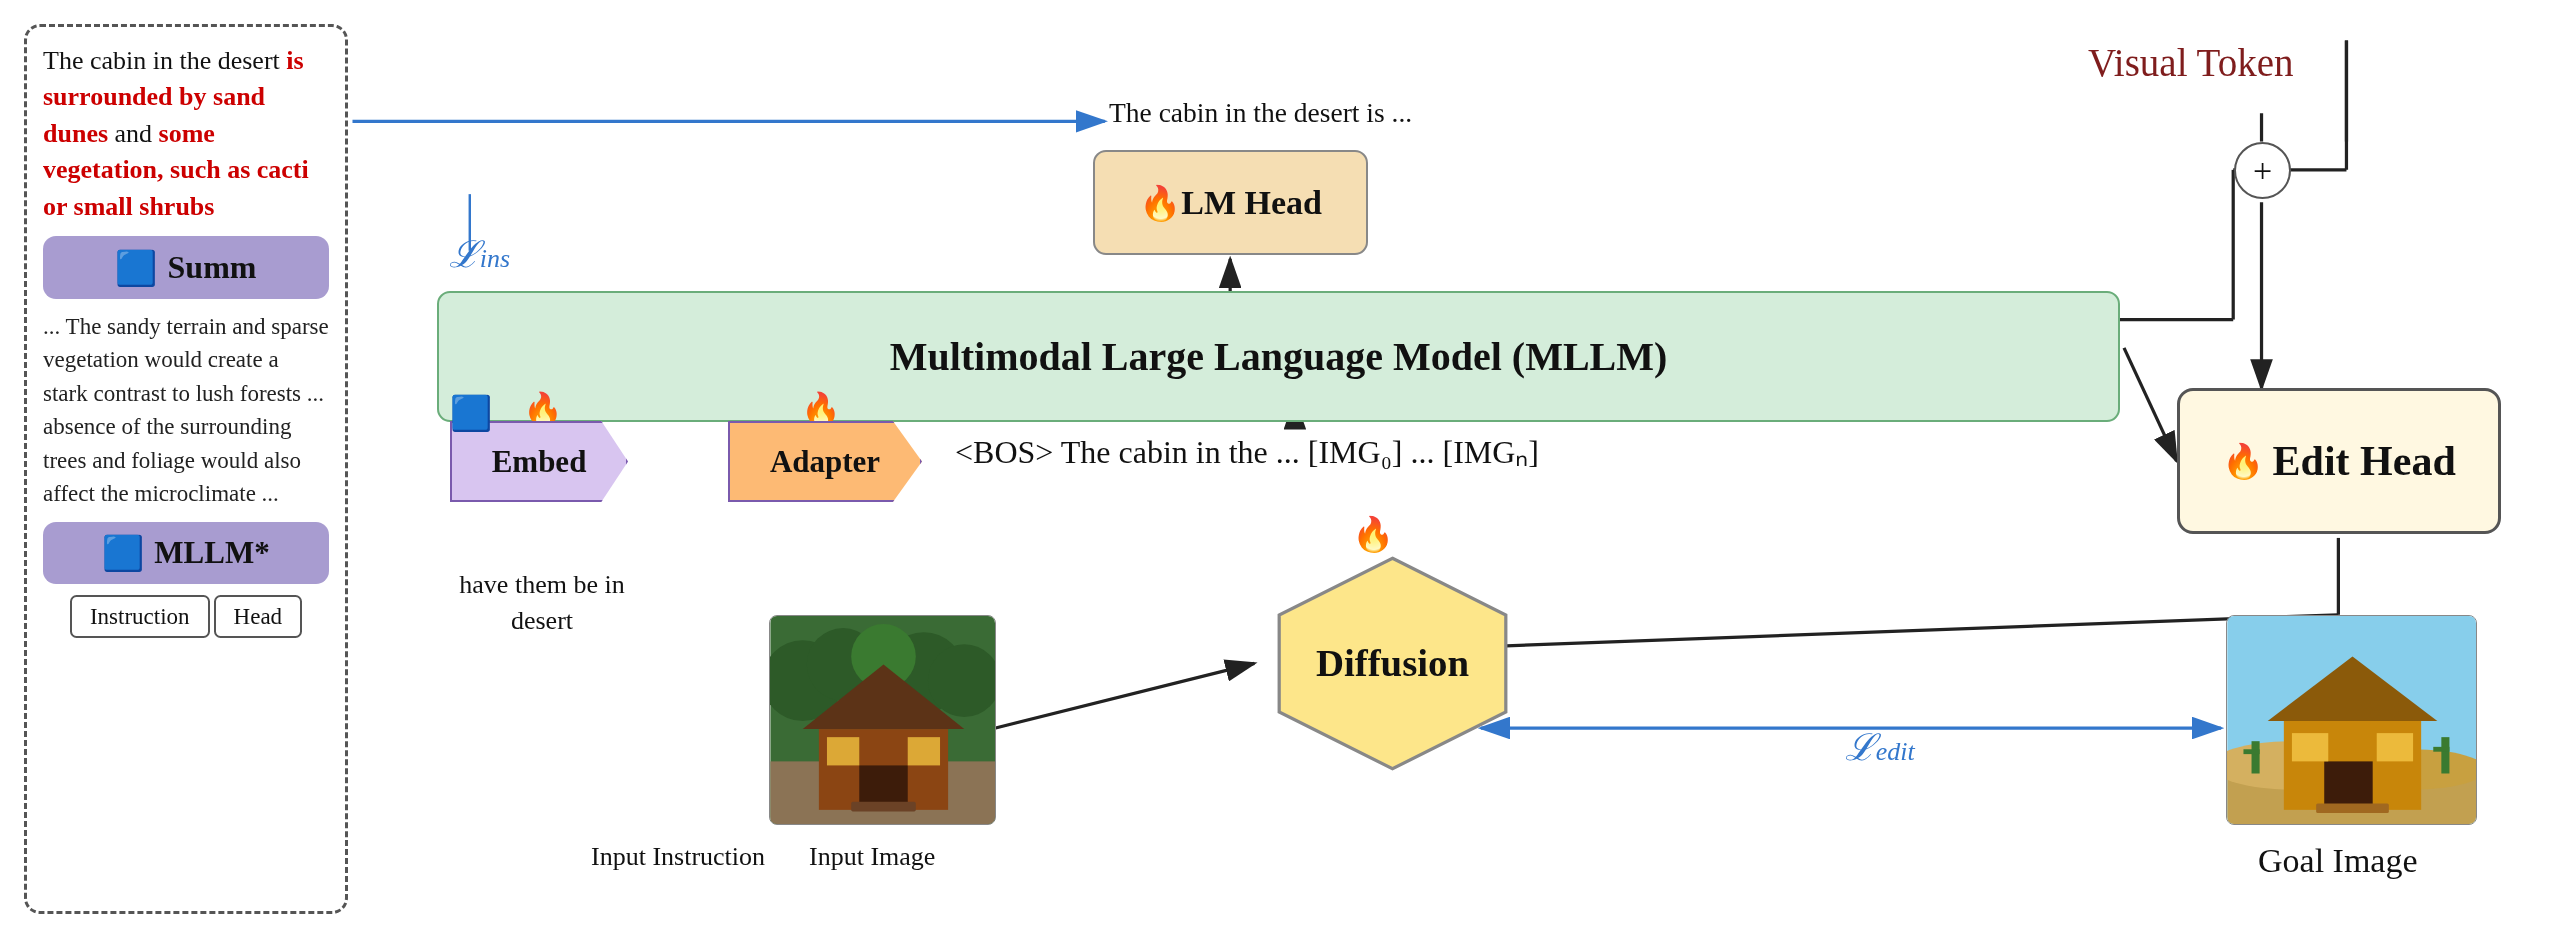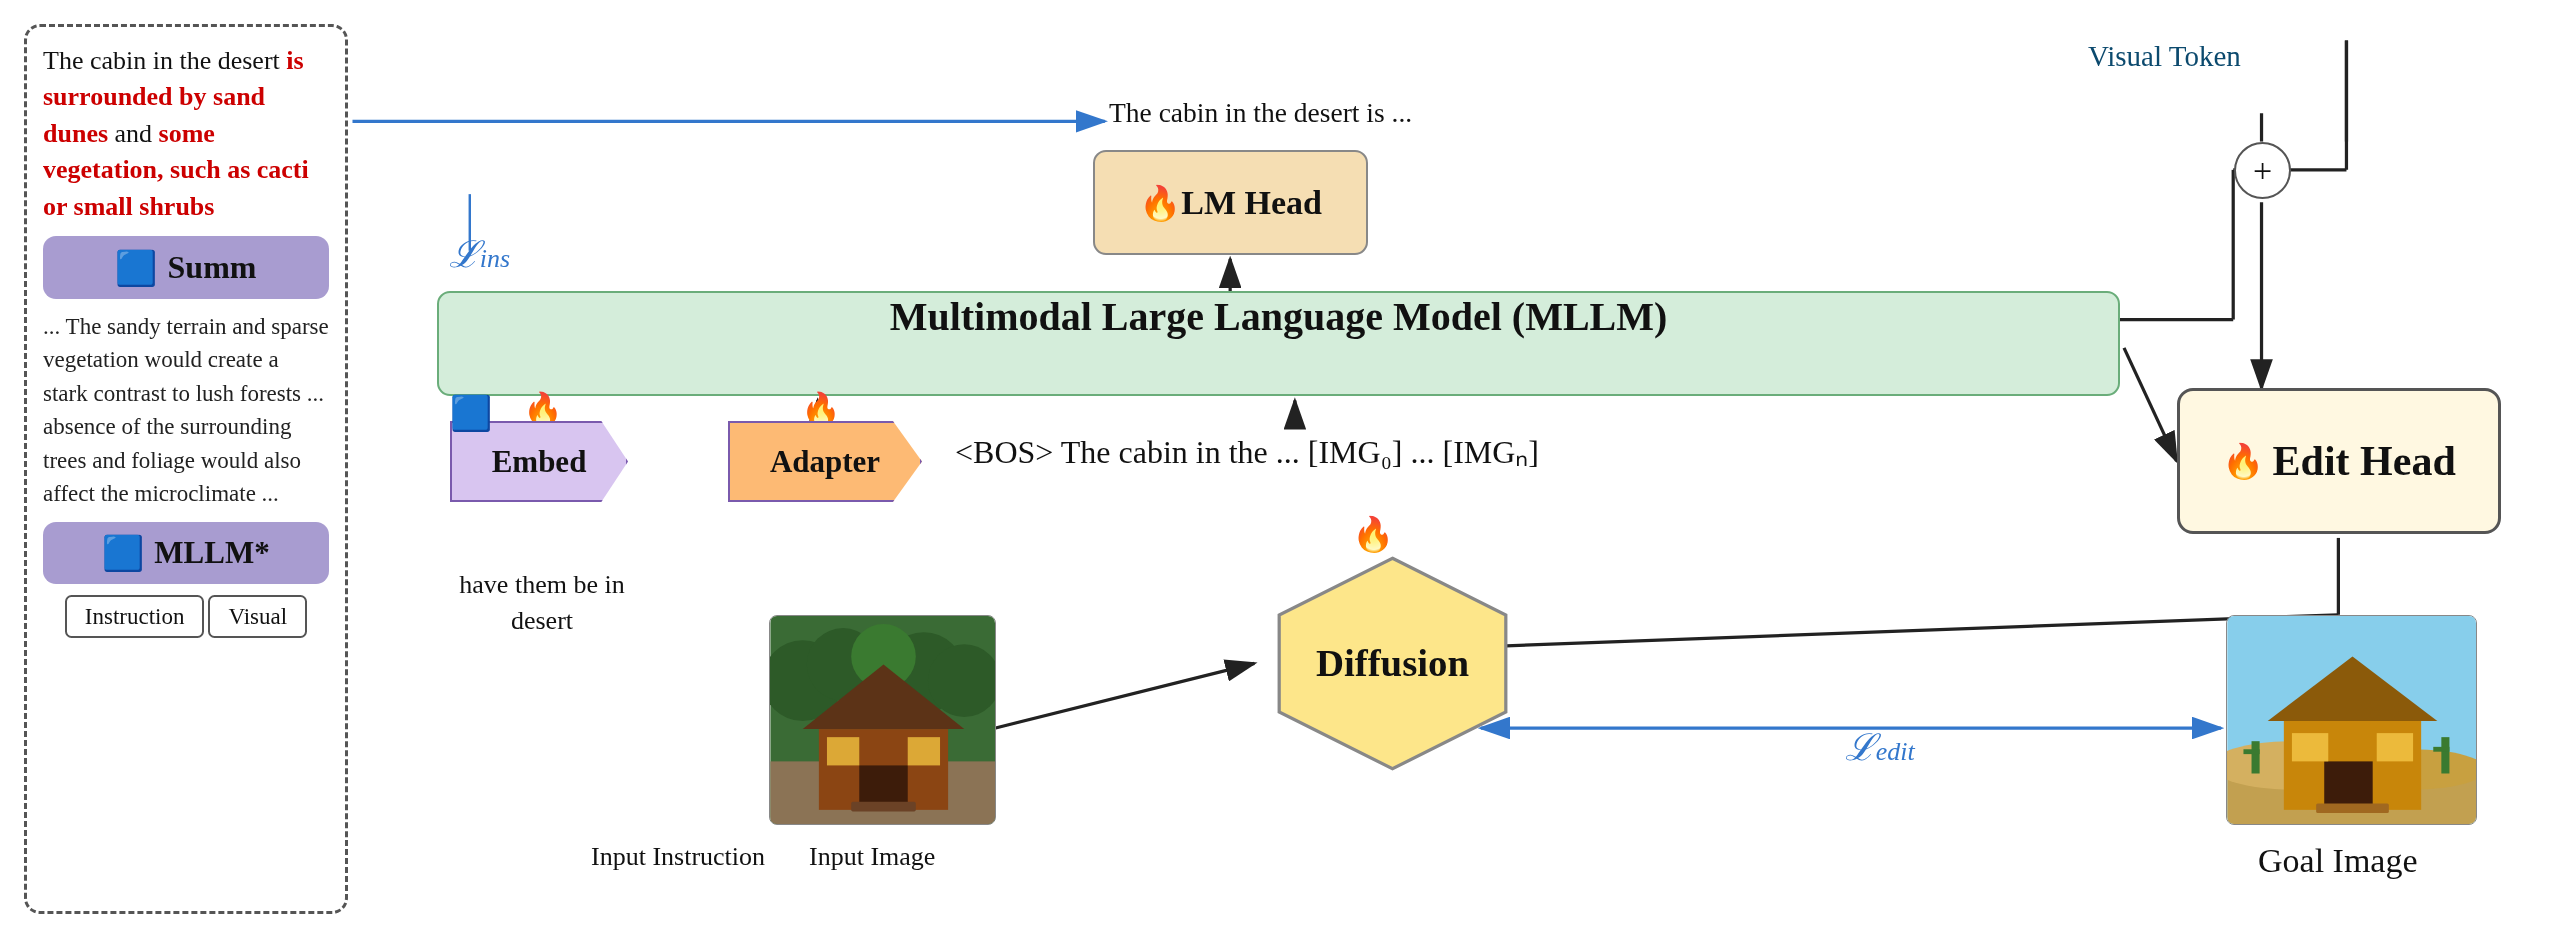--- a/index.html
+++ b/index.html
@@ -135,37 +135,37 @@
       font-size: 34px;
       font-weight: bold;
       color: #111;
     }
 
     
     .visual-token-label {
       position: absolute;
       top: 40px;
       left: 2088px;
-      font-size: 29px;
-      color: #0c4a6e;
+      font-size: 39px;
+      color: #7f1d1d;
       text-align: center;
     }
 
     
     .mllm-main-box {
       position: absolute;
       top: 291px;
       left: 437px;
       width: 1683px;
-      height: 105px;
+      height: 131px;
       background: #d4edda;
       border: 2.4px solid #6aad7a;
       border-radius: 13px;
       display: flex;
-      align-items: flex-start;
+      align-items: center;
       justify-content: center;
       font-size: 40px;
       font-weight: bold;
       color: #111;
     }
 
     
     .have-them-text {
       position: absolute;
       top: 567px;
@@ -368,21 +368,21 @@
     </div>
 
     <div class="desc-text">... The sandy terrain and sparse vegetation would create a stark contrast to lush forests ... absence of the surrounding trees and foliage would also affect the microclimate ...</div>
 
     <div class="mllm-block">
       <span class="cube-icon">🟦</span>
       <span>MLLM*</span>
     </div>
     <div class="mllm-inputs">
       <div class="mllm-input-box">Instruction</div>
-      <div class="mllm-input-box">Visual</div>
+      <div class="mllm-input-box">Head</div>
     </div>
   </div>
 
 
   <div class="cabin-text-top">The cabin in the desert is ...</div>
 
   <div class="lm-head-box">
     <span class="flame-icon">🔥</span>
     <span>LM Head</span>
   </div>

